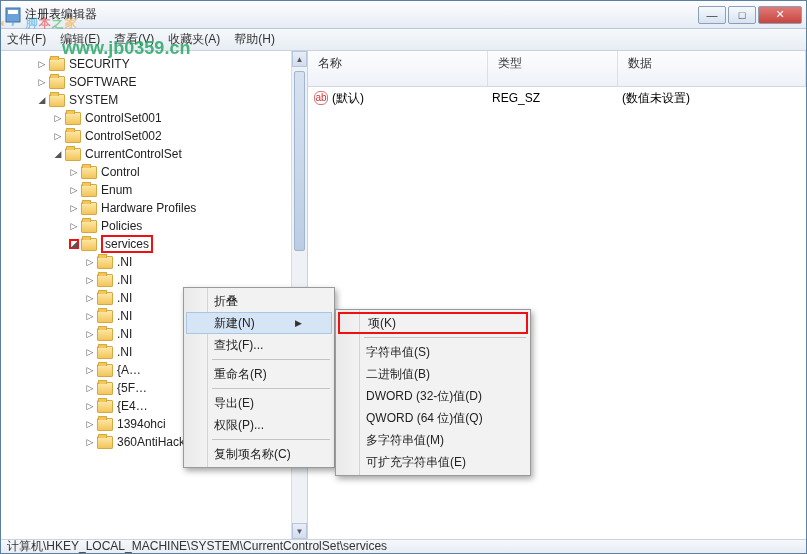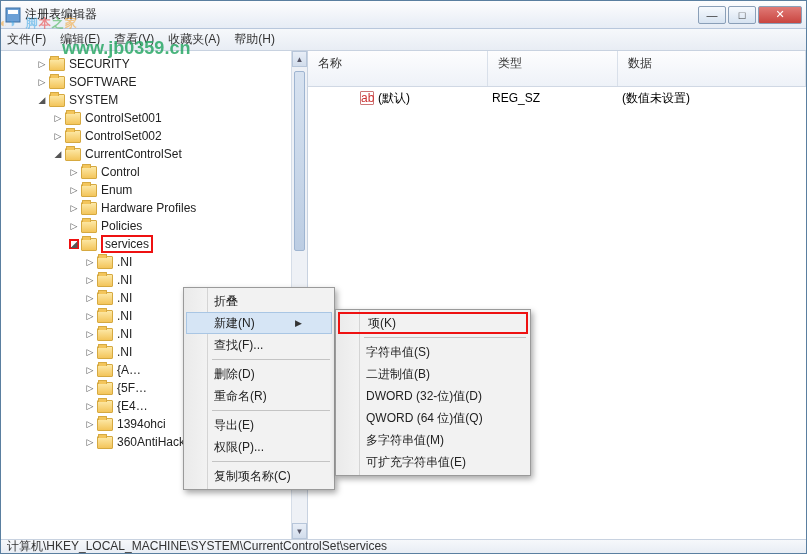--- a/index.html
+++ b/index.html
@@ -25,21 +25,21 @@
 .listhead { height: 36px; background: linear-gradient(#fdfdfe,#eef2f8); border-bottom: 1px solid #d0d8e4; display: flex; }
 .listhead div { padding: 4px 10px; border-right: 1px solid #d9e0ea; color: #333; }
 .listhead .c1 { width: 180px; }
 .listhead .c2 { width: 130px; }
 .listhead .c3 { flex: 1; }
 .listbody { flex: 1; padding: 2px 4px; }
 .listrow { display: flex; align-items: center; height: 18px; }
 .listrow .c1 { width: 180px; display: flex; align-items: center; gap: 4px; padding-left: 2px; }
 .listrow .c2 { width: 130px; }
 .listrow .c3 { flex: 1; }
-.abicon { width: 14px; height: 14px; border: 1px solid #c77; background: #fff; border-radius: 1px; font-size: 12px; color: #c33; line-height: 12px; text-align: center; margin-left: 46px; }
+.abicon { width: 14px; height: 14px; border: 1px solid #c77; background: #fff; border-radius: 6px; font-size: 10px; color: #c33; line-height: 12px; text-align: center; }
 
 
 .tree { padding: 4px 0 4px 4px; white-space: nowrap; }
 .trow { display: flex; align-items: center; height: 18px; position: relative; }
 .twister { width: 10px; height: 10px; margin-right: 2px; color: #555; font-size: 9px; display: inline-flex; align-items: center; justify-content: center; }
 .fld { width: 16px; height: 13px; background: linear-gradient(#fde9a8,#f3c55b); border: 1px solid #d6a940; border-radius: 1px; margin-right: 4px; position: relative; }
 .fld::before { content: ""; position: absolute; top: -3px; left: 0; width: 7px; height: 3px; background: #f3c55b; border: 1px solid #d6a940; border-bottom: none; border-radius: 1px 1px 0 0; }
 .lbl { color: #222; } .ind2 { padding-left: 32px; } .ind3 { padding-left: 48px; } .ind4 { padding-left: 64px; } .ind5 { padding-left: 80px; }
 .redbox { border: 2px solid #e11; padding: 0 2px; }
 
@@ -247,23 +247,20 @@
     </div>
   <div class="mi hi redboxmi">
       <span>新建(N)</span>
       <span class="arrow">▶</span>
     </div>
   <div class="mi">
       <span>查找(F)...</span>
     </div>
   <div class="sep"></div>
   <div class="mi">
-      <span>删除(D)</span>
-    </div>
-  <div class="mi">
       <span>重命名(R)</span>
     </div>
   <div class="sep"></div>
   <div class="mi">
       <span>导出(E)</span>
     </div>
   <div class="mi">
       <span>权限(P)...</span>
     </div>
   <div class="sep"></div>

